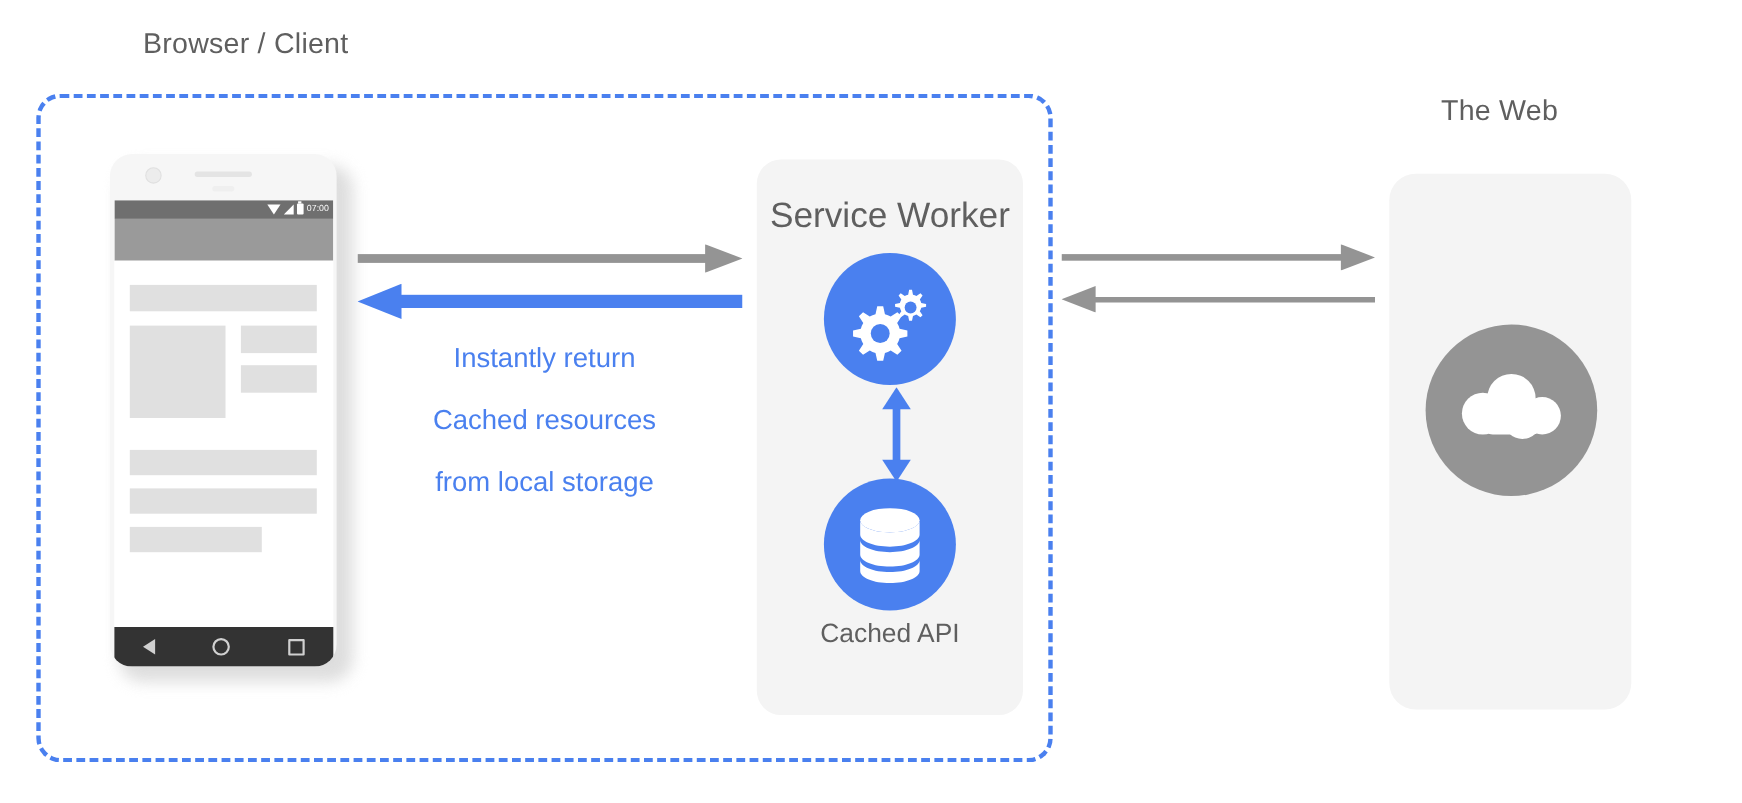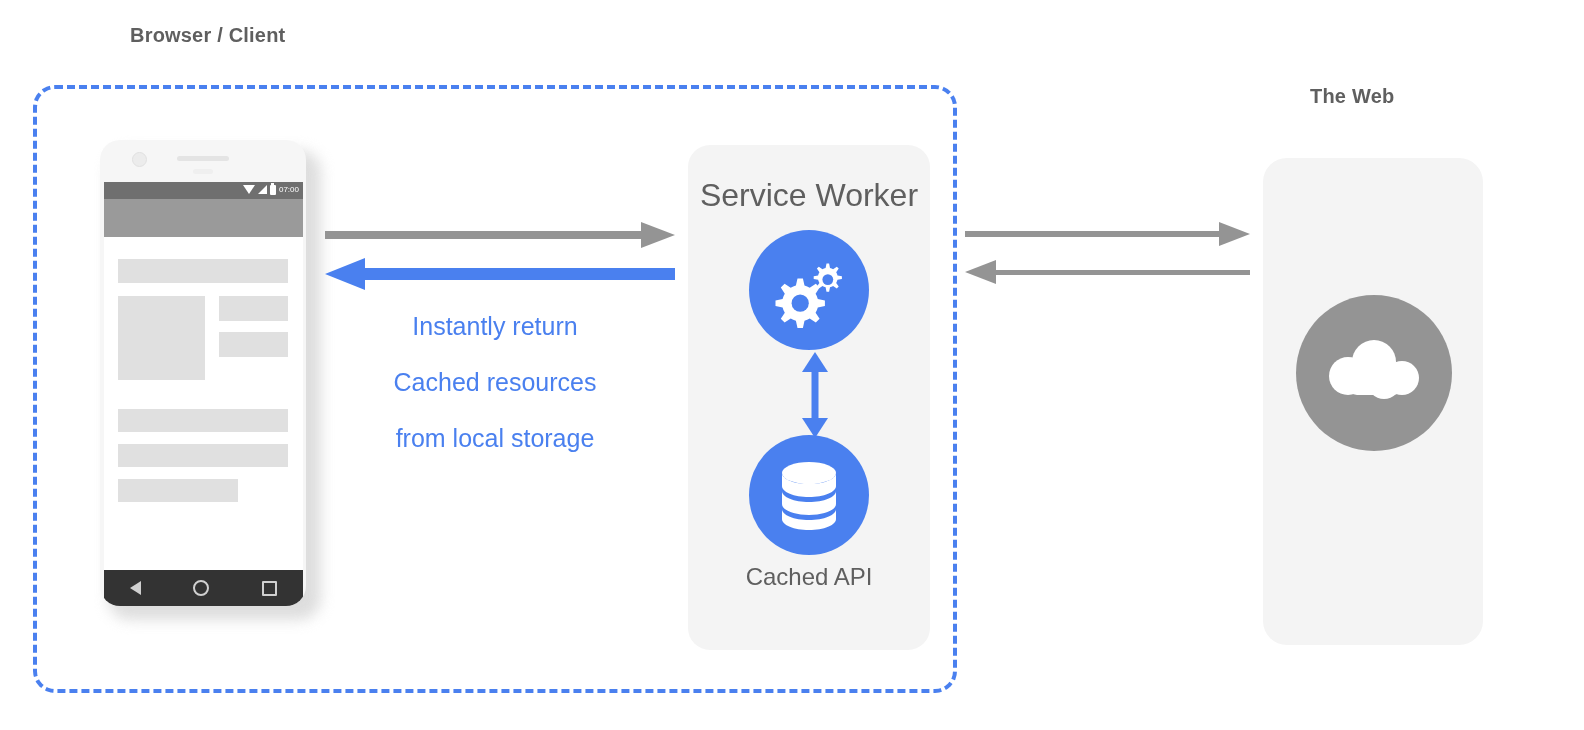--- a/index.html
+++ b/index.html
@@ -9,24 +9,23 @@
     font-family:"Liberation Sans", sans-serif;
     overflow:hidden;
     position:relative;
   }
   .stage{position:absolute;left:0;top:0;width:1584px;height:730px;}
 
   
   .label{
     position:absolute;
     color:#5f5f5f;
-    font-size:20px;
+    font-size:26px;
     letter-spacing:.2px;
     white-space:nowrap;
-    font-weight:bold;
   }
   #browser-client-label{left:130px;top:24px;}
   #the-web-label{left:1310px;top:85px;}
 
   
   #client-boundary{
     position:absolute;
     left:33px;top:85px;
     width:924px;height:608px;
     border:4px dashed #4a80ef;
@@ -72,21 +71,21 @@
     position:absolute;left:4px;top:42px;
     width:199px;height:388px;
     background:#ffffff;overflow:hidden;
   }
   .status-bar{
     position:absolute;left:0;top:0;width:199px;height:17px;
     background:#6f6f6f;
   }
   .status-icons{
     position:absolute;right:4px;top:3px;
-    display:flex;align-items:flex-start;gap:3px;
+    display:flex;align-items:flex-end;gap:3px;
   }
   .ic-wifi{
     width:0;height:0;
     border-left:6px solid transparent;border-right:6px solid transparent;
     border-top:9px solid #ffffff;
   }
   .ic-signal{
     width:0;height:0;
     border-left:9px solid transparent;
     border-bottom:9px solid #ffffff;

